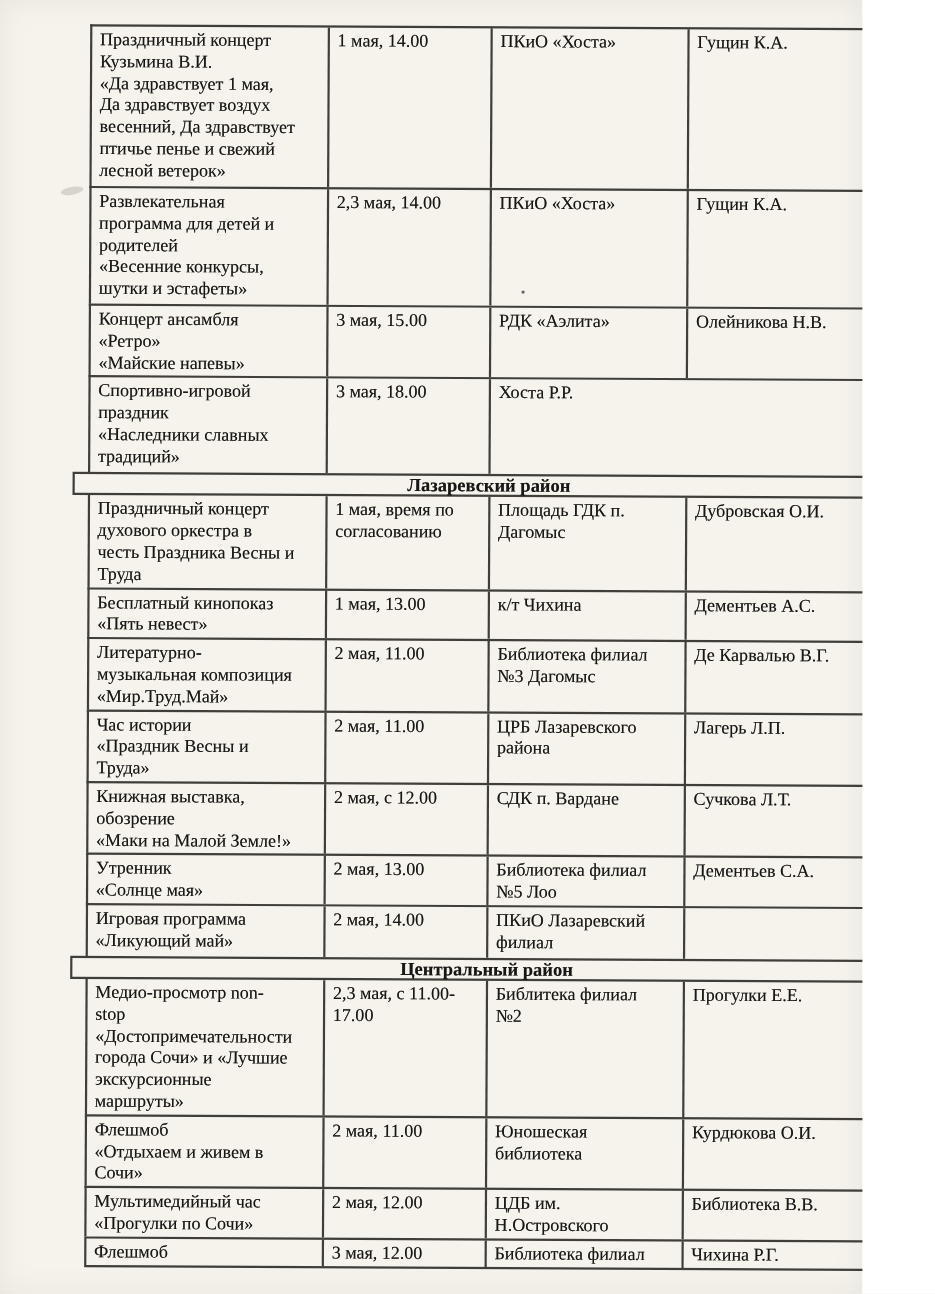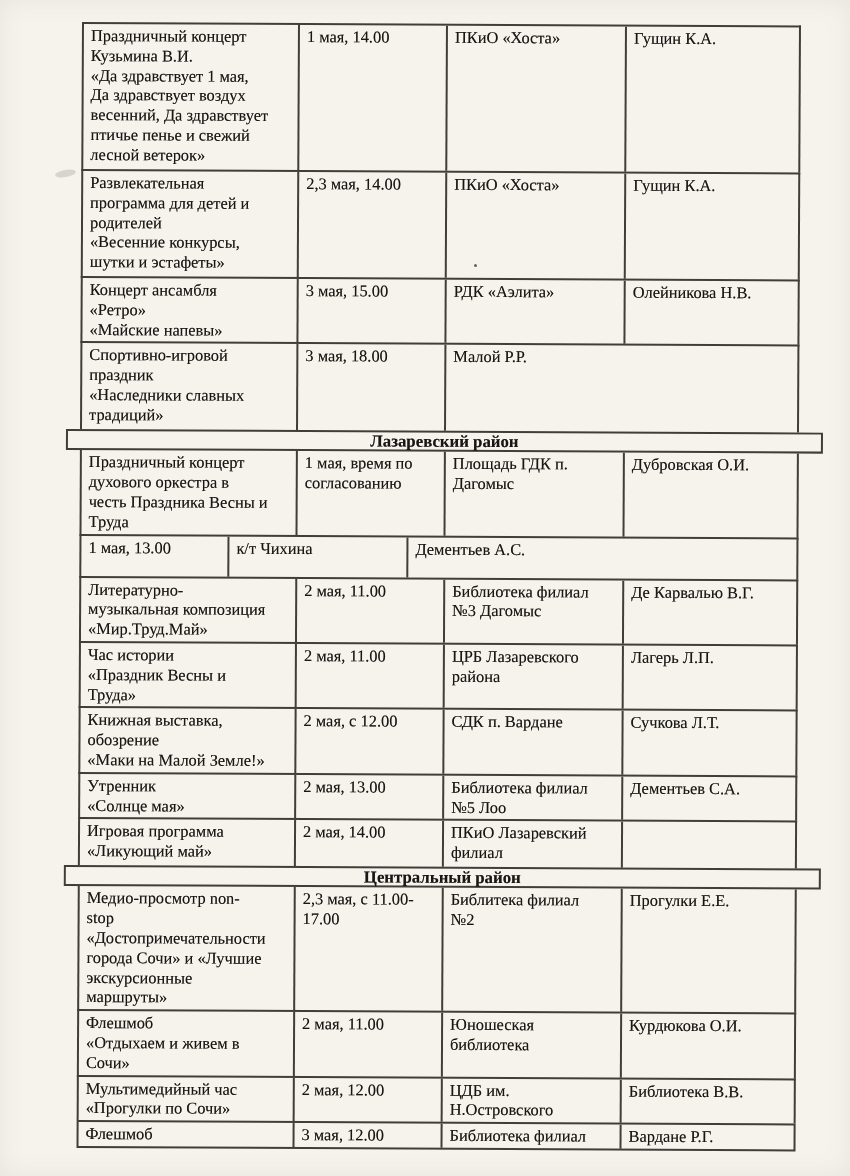--- a/index.html
+++ b/index.html
@@ -1,20 +1,20 @@
 <!DOCTYPE html>
 <html lang="ru" style="--paper: #f5f3ec; --ink: #181715; --line: #3f3e39;"><head>
 <meta charset="utf-8">
 <style>
   html, body { margin: 0; padding: 0; }
   body { font-family: "Liberation Serif", "DejaVu Serif", serif; }
 
   .page {
     position: relative;
-    width: 850px;
+    width: 784px;
     height: 1176px;
     background: var(--paper, #f5f3ec);
     box-shadow: inset 0 0 26px rgba(120, 110, 85, 0.10);
     overflow: hidden;
     color: var(--ink, #181715);
   }
 
   .tbl {
     position: absolute;
     left: 82px;
@@ -109,33 +109,34 @@
     <div class="row" style="min-height:60px">
       <div class="cell c1">Концерт ансамбля<br>«Ретро»<br>«Майские напевы»</div>
       <div class="cell c2">3 мая, 15.00</div>
       <div class="cell c3">РДК «Аэлита»</div>
       <div class="cell c4">Олейникова Н.В.</div>
     </div>
 
     <div class="row" style="min-height:88px">
       <div class="cell c1">Спортивно-игровой<br>праздник<br>«Наследники славных<br>традиций»</div>
       <div class="cell c2">3 мая, 18.00</div>
-      <div class="cell c4">Малой Р.Р.</div>
+      <div class="cell c4">Хоста Р.Р.</div>
     </div>
 
     <div class="sec" style="min-height:21px">Лазаревский район</div>
 
     <div class="row after-sec" style="min-height:83px">
       <div class="cell c1">Праздничный концерт<br>духового оркестра в<br>честь Праздника Весны и<br>Труда</div>
       <div class="cell c2">1 мая, время по<br>согласованию</div>
       <div class="cell c3">Площадь ГДК п.<br>Дагомыс</div>
       <div class="cell c4">Дубровская О.И.</div>
     </div>
 
     <div class="row" style="min-height:42px">
+      <div class="cell c1">Бесплатный кинопоказ<br>«Пять невест»</div>
       <div class="cell c2">1 мая, 13.00</div>
       <div class="cell c3">к/т Чихина</div>
       <div class="cell c4">Дементьев А.С.</div>
     </div>
 
     <div class="row" style="min-height:63px">
       <div class="cell c1">Литературно-<br>музыкальная композиция<br>«Мир.Труд.Май»</div>
       <div class="cell c2">2 мая, 11.00</div>
       <div class="cell c3">Библиотека филиал<br>№3 Дагомыс</div>
       <div class="cell c4">Де Карвалью В.Г.</div>
@@ -189,17 +190,17 @@
       <div class="cell c1">Мультимедийный час<br>«Прогулки по Сочи»</div>
       <div class="cell c2">2 мая, 12.00</div>
       <div class="cell c3">ЦДБ им.<br>Н.Островского</div>
       <div class="cell c4">Библиотека В.В.</div>
     </div>
 
     <div class="row last" style="min-height:28px">
       <div class="cell c1">Флешмоб</div>
       <div class="cell c2">3 мая, 12.00</div>
       <div class="cell c3">Библиотека филиал</div>
-      <div class="cell c4">Вардане Р.Г.</div>
+      <div class="cell c4">Чихина Р.Г.</div>
     </div>
 
   </div>
 </div>
 
 </body></html>

